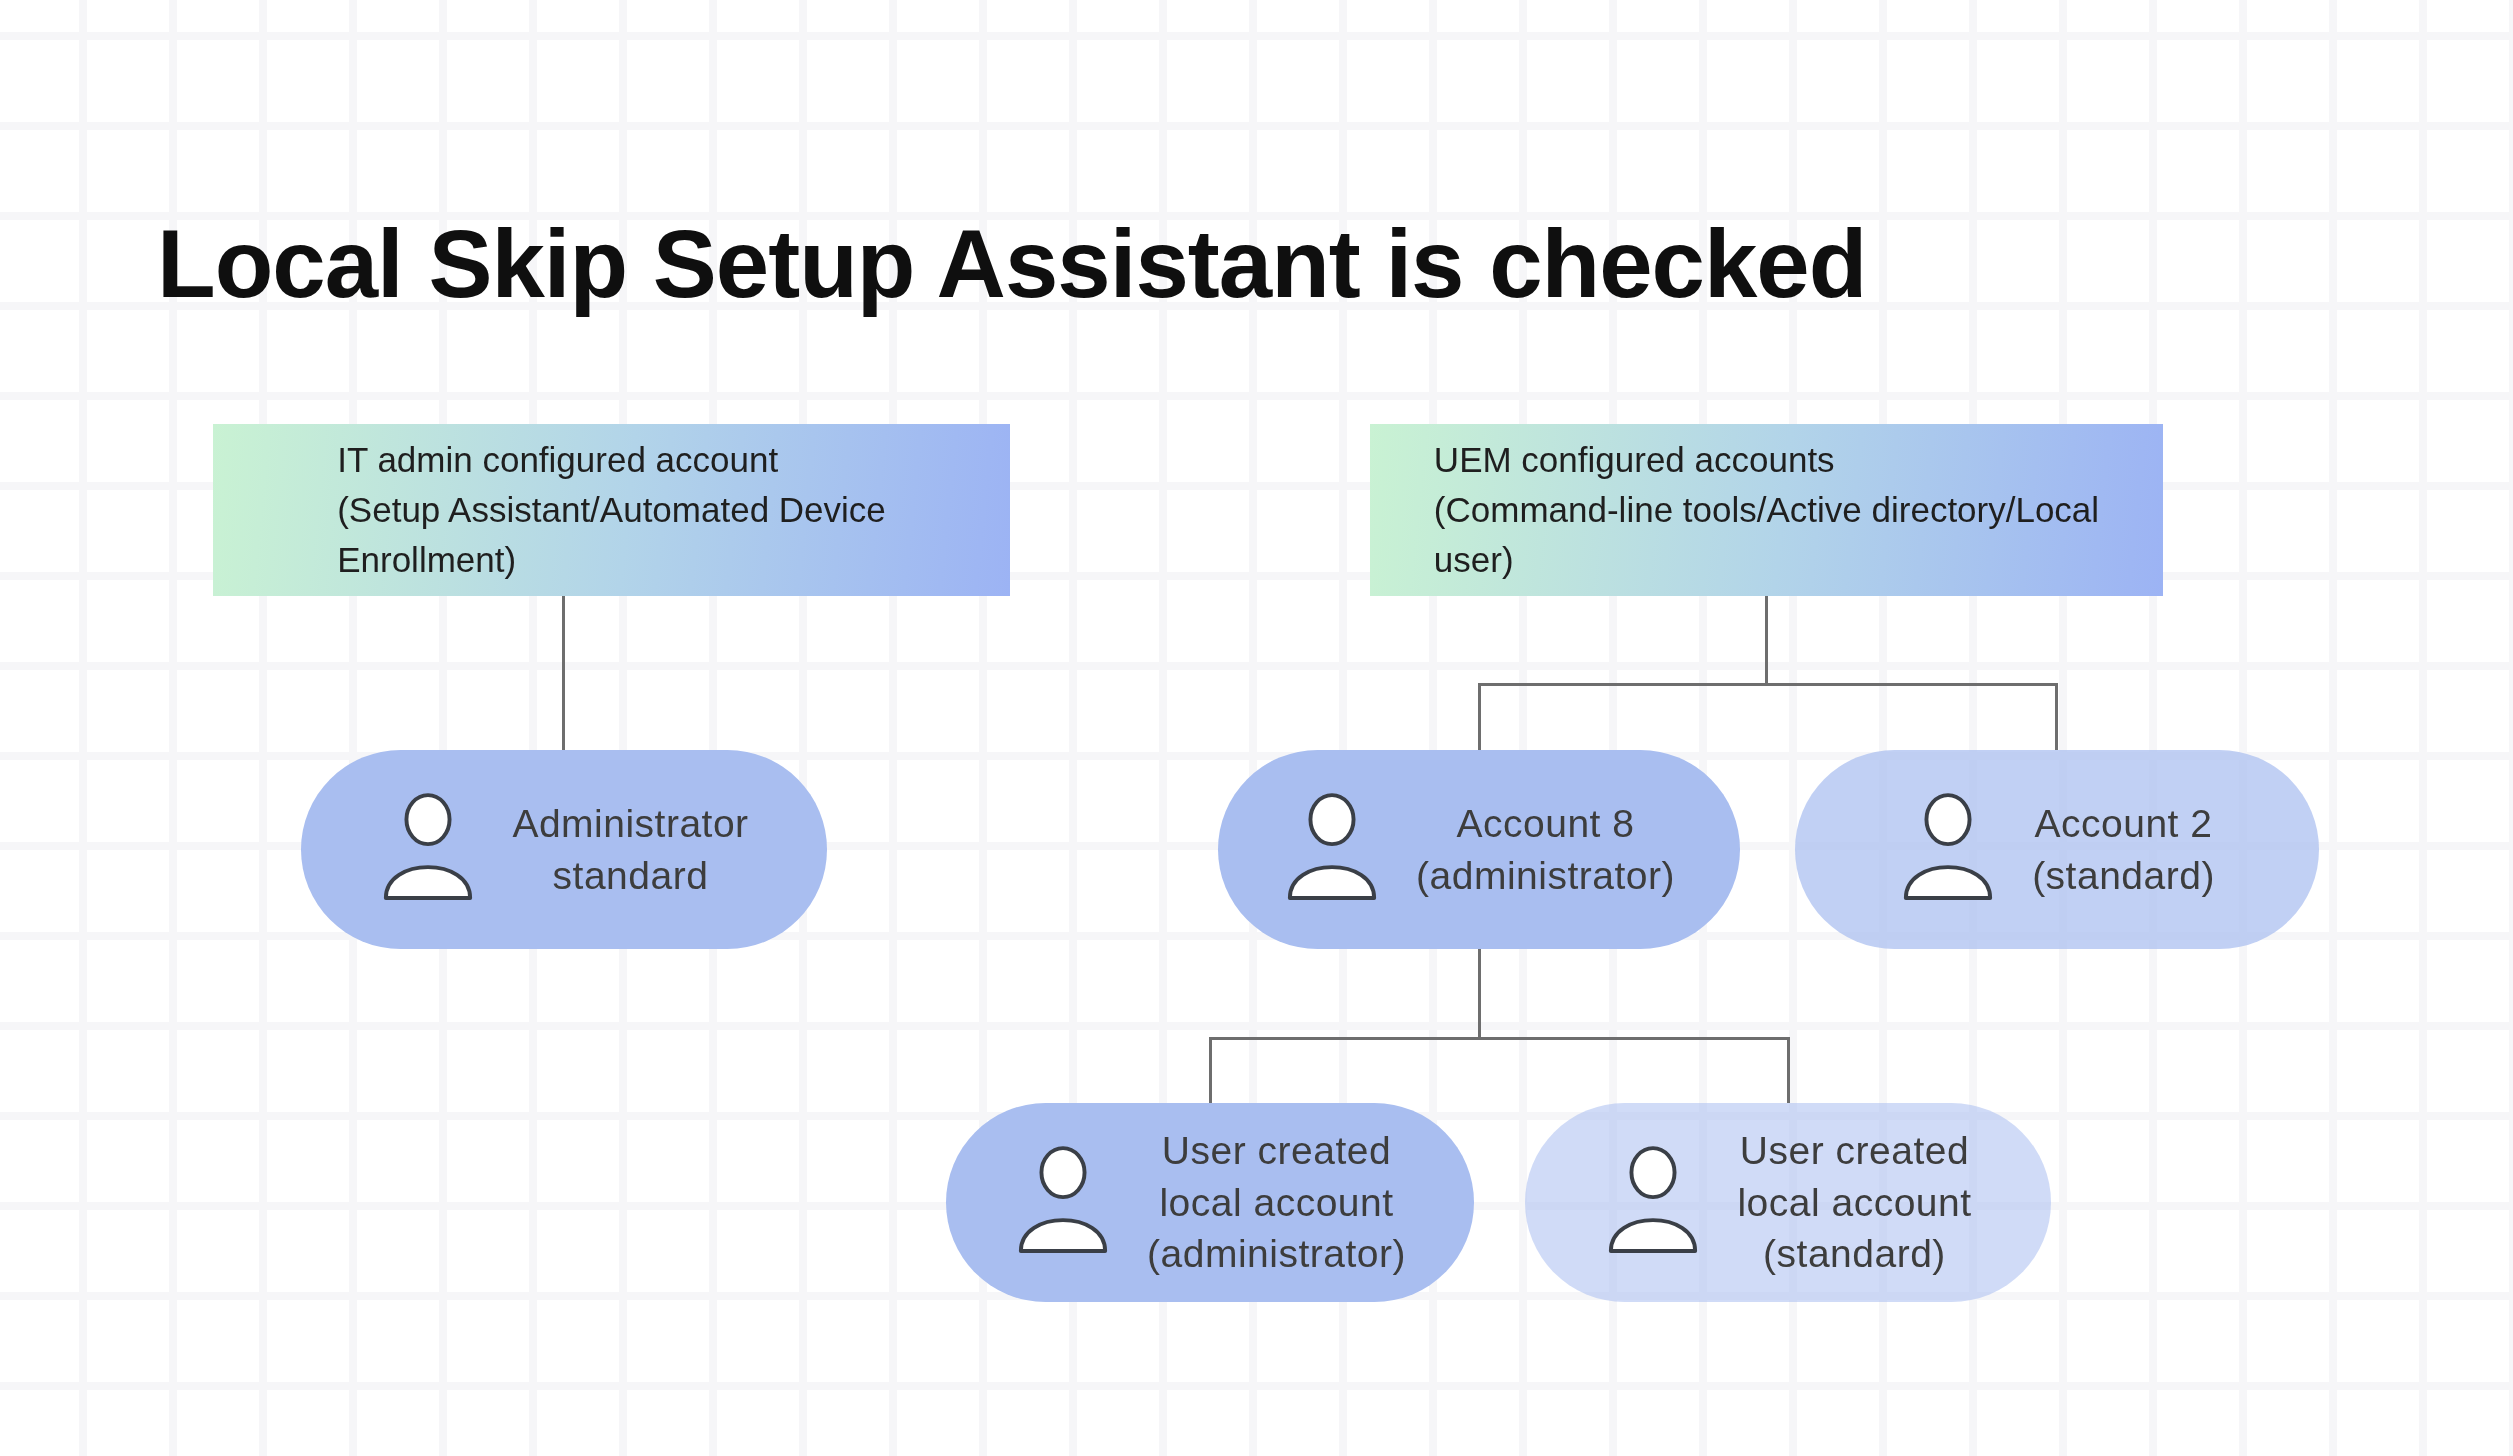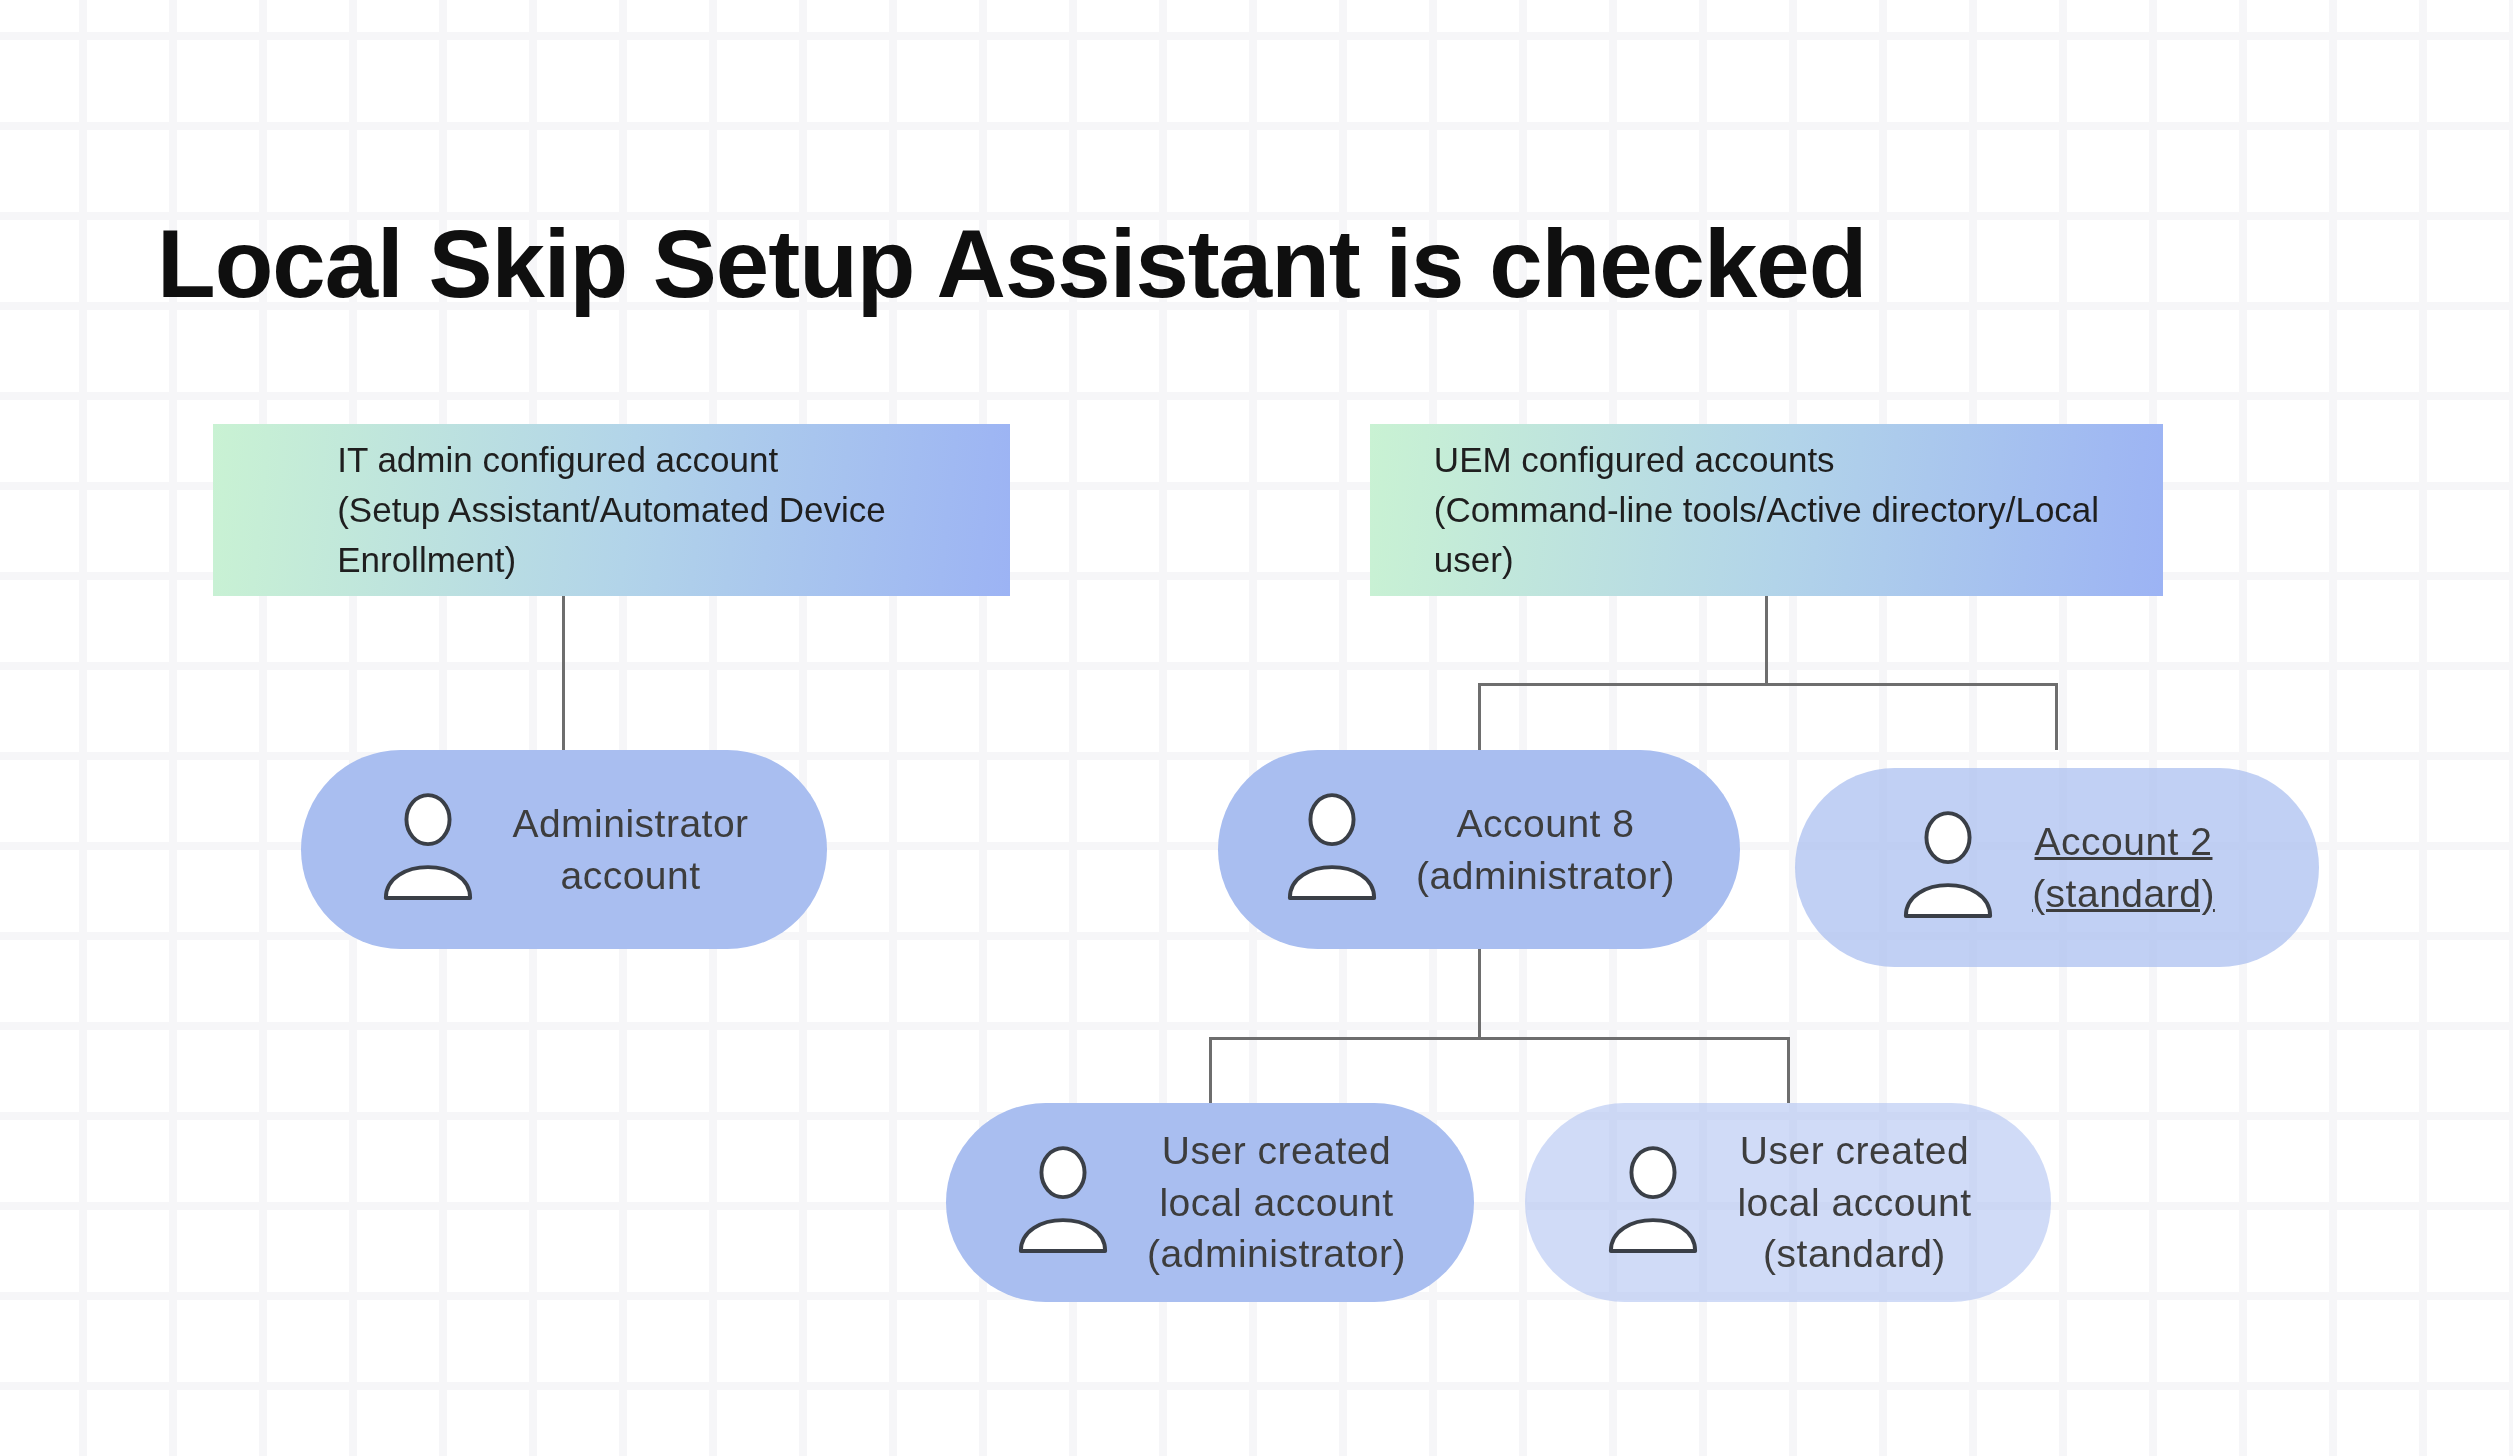--- a/index.html
+++ b/index.html
@@ -40,21 +40,21 @@
     text-align:center;white-space:pre-line;
     font-size:39px;line-height:1.32;color:var(--pill-text,#3d3d3d);
     letter-spacing:0.5px;
   }
   .node--solid{background:var(--pill-fill,#a9bef0);}
   .node--light{background:#a9bef0b8;}
   .node--lighter{background:#a9bef08c;}
 
   .node--administrator{left:301px;top:750px;width:526px;}
   .node--account1{left:1218px;top:750px;width:522px;}
-  .node--account2{left:1795px;top:768px;width:524px;text-decoration:underline;}
+  .node--account2{left:1795px;top:750px;width:524px;}
   .node--user-admin{left:946px;top:1103px;width:528px;}
   .node--user-standard{left:1525px;top:1103px;width:526px;}
 
   .person{width:98px;height:114px;flex:0 0 auto;}
 </style>
 </head>
 <body>
 
 <div class="stage">
 
@@ -76,21 +76,21 @@
   <div class="connector" style="left:1209px;top:1037px;width:581px;height:2.9px;"></div>
   <div class="connector" style="left:1209px;top:1037px;width:2.9px;height:66px;"></div>
   <div class="connector" style="left:1787px;top:1037px;width:2.9px;height:66px;"></div>
 
   <div class="node node--solid node--administrator">
     <svg class="person" viewBox="0 0 100 114" aria-hidden="true">
       <ellipse cx="50" cy="26" rx="22" ry="25" fill="#fff" stroke="#3a3f47" stroke-width="4"></ellipse>
       <path d="M 7 106 C 7 64, 93 64, 93 106 L 7 106 Z" fill="#fff" stroke="#3a3f47" stroke-width="4" stroke-linejoin="round"></path>
     </svg>
     <div>Administrator
-account</div>
+standard</div>
   </div>
 
   <div class="node node--solid node--account1">
     <svg class="person" viewBox="0 0 100 114" aria-hidden="true">
       <ellipse cx="50" cy="26" rx="22" ry="25" fill="#fff" stroke="#3a3f47" stroke-width="4"></ellipse>
       <path d="M 7 106 C 7 64, 93 64, 93 106 L 7 106 Z" fill="#fff" stroke="#3a3f47" stroke-width="4" stroke-linejoin="round"></path>
     </svg>
     <div>Account 8
 (administrator)</div>
   </div>

